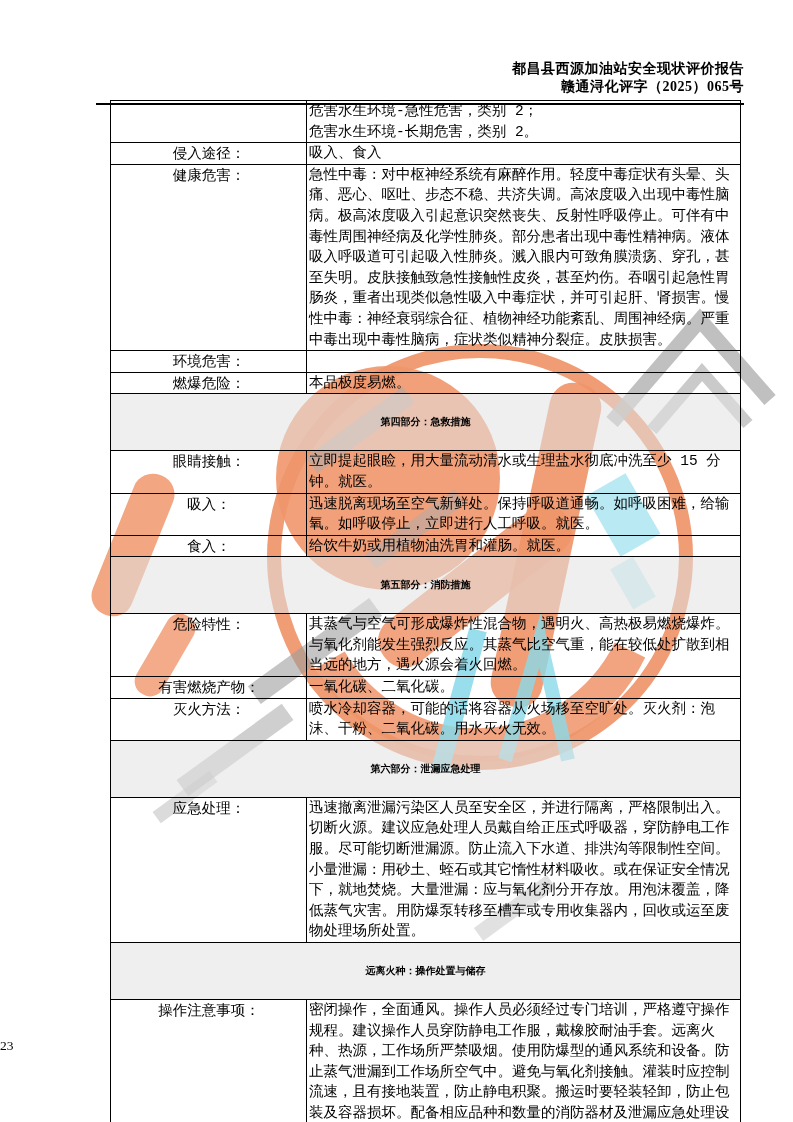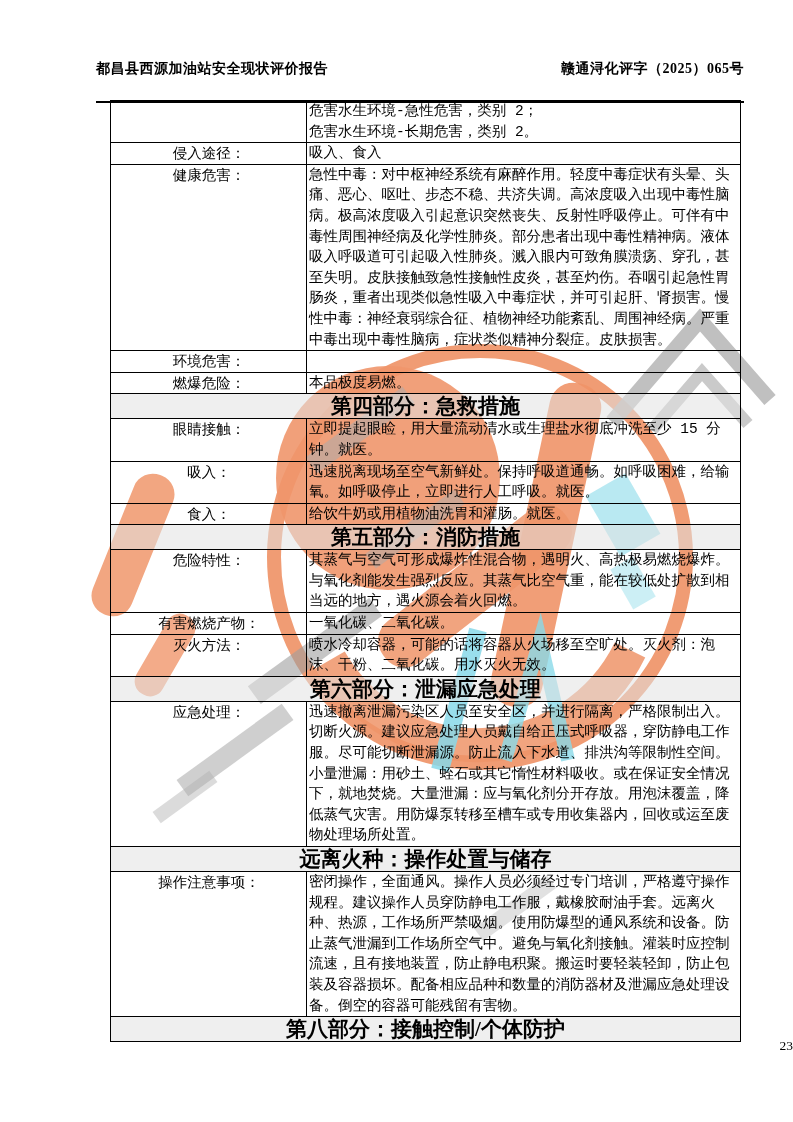--- a/index.html
+++ b/index.html
@@ -4,44 +4,44 @@
 <style>
   html,body{margin:0;padding:0;}
   body{
     width:793px;height:1122px;position:relative;background:#ffffff;
     font-family:"Liberation Serif","DejaVu Serif",serif;color:#000;overflow:hidden;
   }
   .page-header{
     position:absolute;left:96px;top:60px;width:648px;
     display:flex;justify-content:space-between;align-items:flex-end;
     font-size:14px;font-weight:bold;letter-spacing:.5px;
-    border-bottom:2px solid #000;padding-bottom:23px;z-index:3;
+    border-bottom:2px solid #000;padding-bottom:7px;z-index:3;flex-direction:column;
   }
   .doc-table{
     position:absolute;left:110px;top:100px;width:631px;z-index:2;
     border-collapse:collapse;table-layout:fixed;
     font-size:14.5px;line-height:20.6px;
   }
   .doc-table td{
     border:1px solid #000;padding:0 2px;vertical-align:top;
     overflow:hidden;
   }
   .doc-table td.label{
     width:192px;text-align:center;padding-right:1px;
   }
   .doc-table td.value{
     text-align:left;white-space:pre-line;font-family:Liberation Mono, monospace;
   }
   .doc-table tr.section td{
-    text-align:center;font-weight:bold;font-size:21px;
-    background:rgba(225,225,225,.55);padding:1px 0;line-height:22px;
+    text-align:center;font-weight:bold;font-size:10px;
+    background:rgba(225,225,225,.55);padding:17px 0;line-height:22px;
   }
   .page-number{
     position:absolute;left:0;top:1038px;width:100%;
-    text-align:right;font-size:13.5px;z-index:3;
+    text-align:left;font-size:13.5px;z-index:3;
   }
   .watermark{
     position:absolute;left:0;top:0;z-index:1;pointer-events:none;
   }
 </style>
 </head>
 <body>
 
 <svg class="watermark" width="793" height="1122" viewBox="0 0 793 1122">
 

